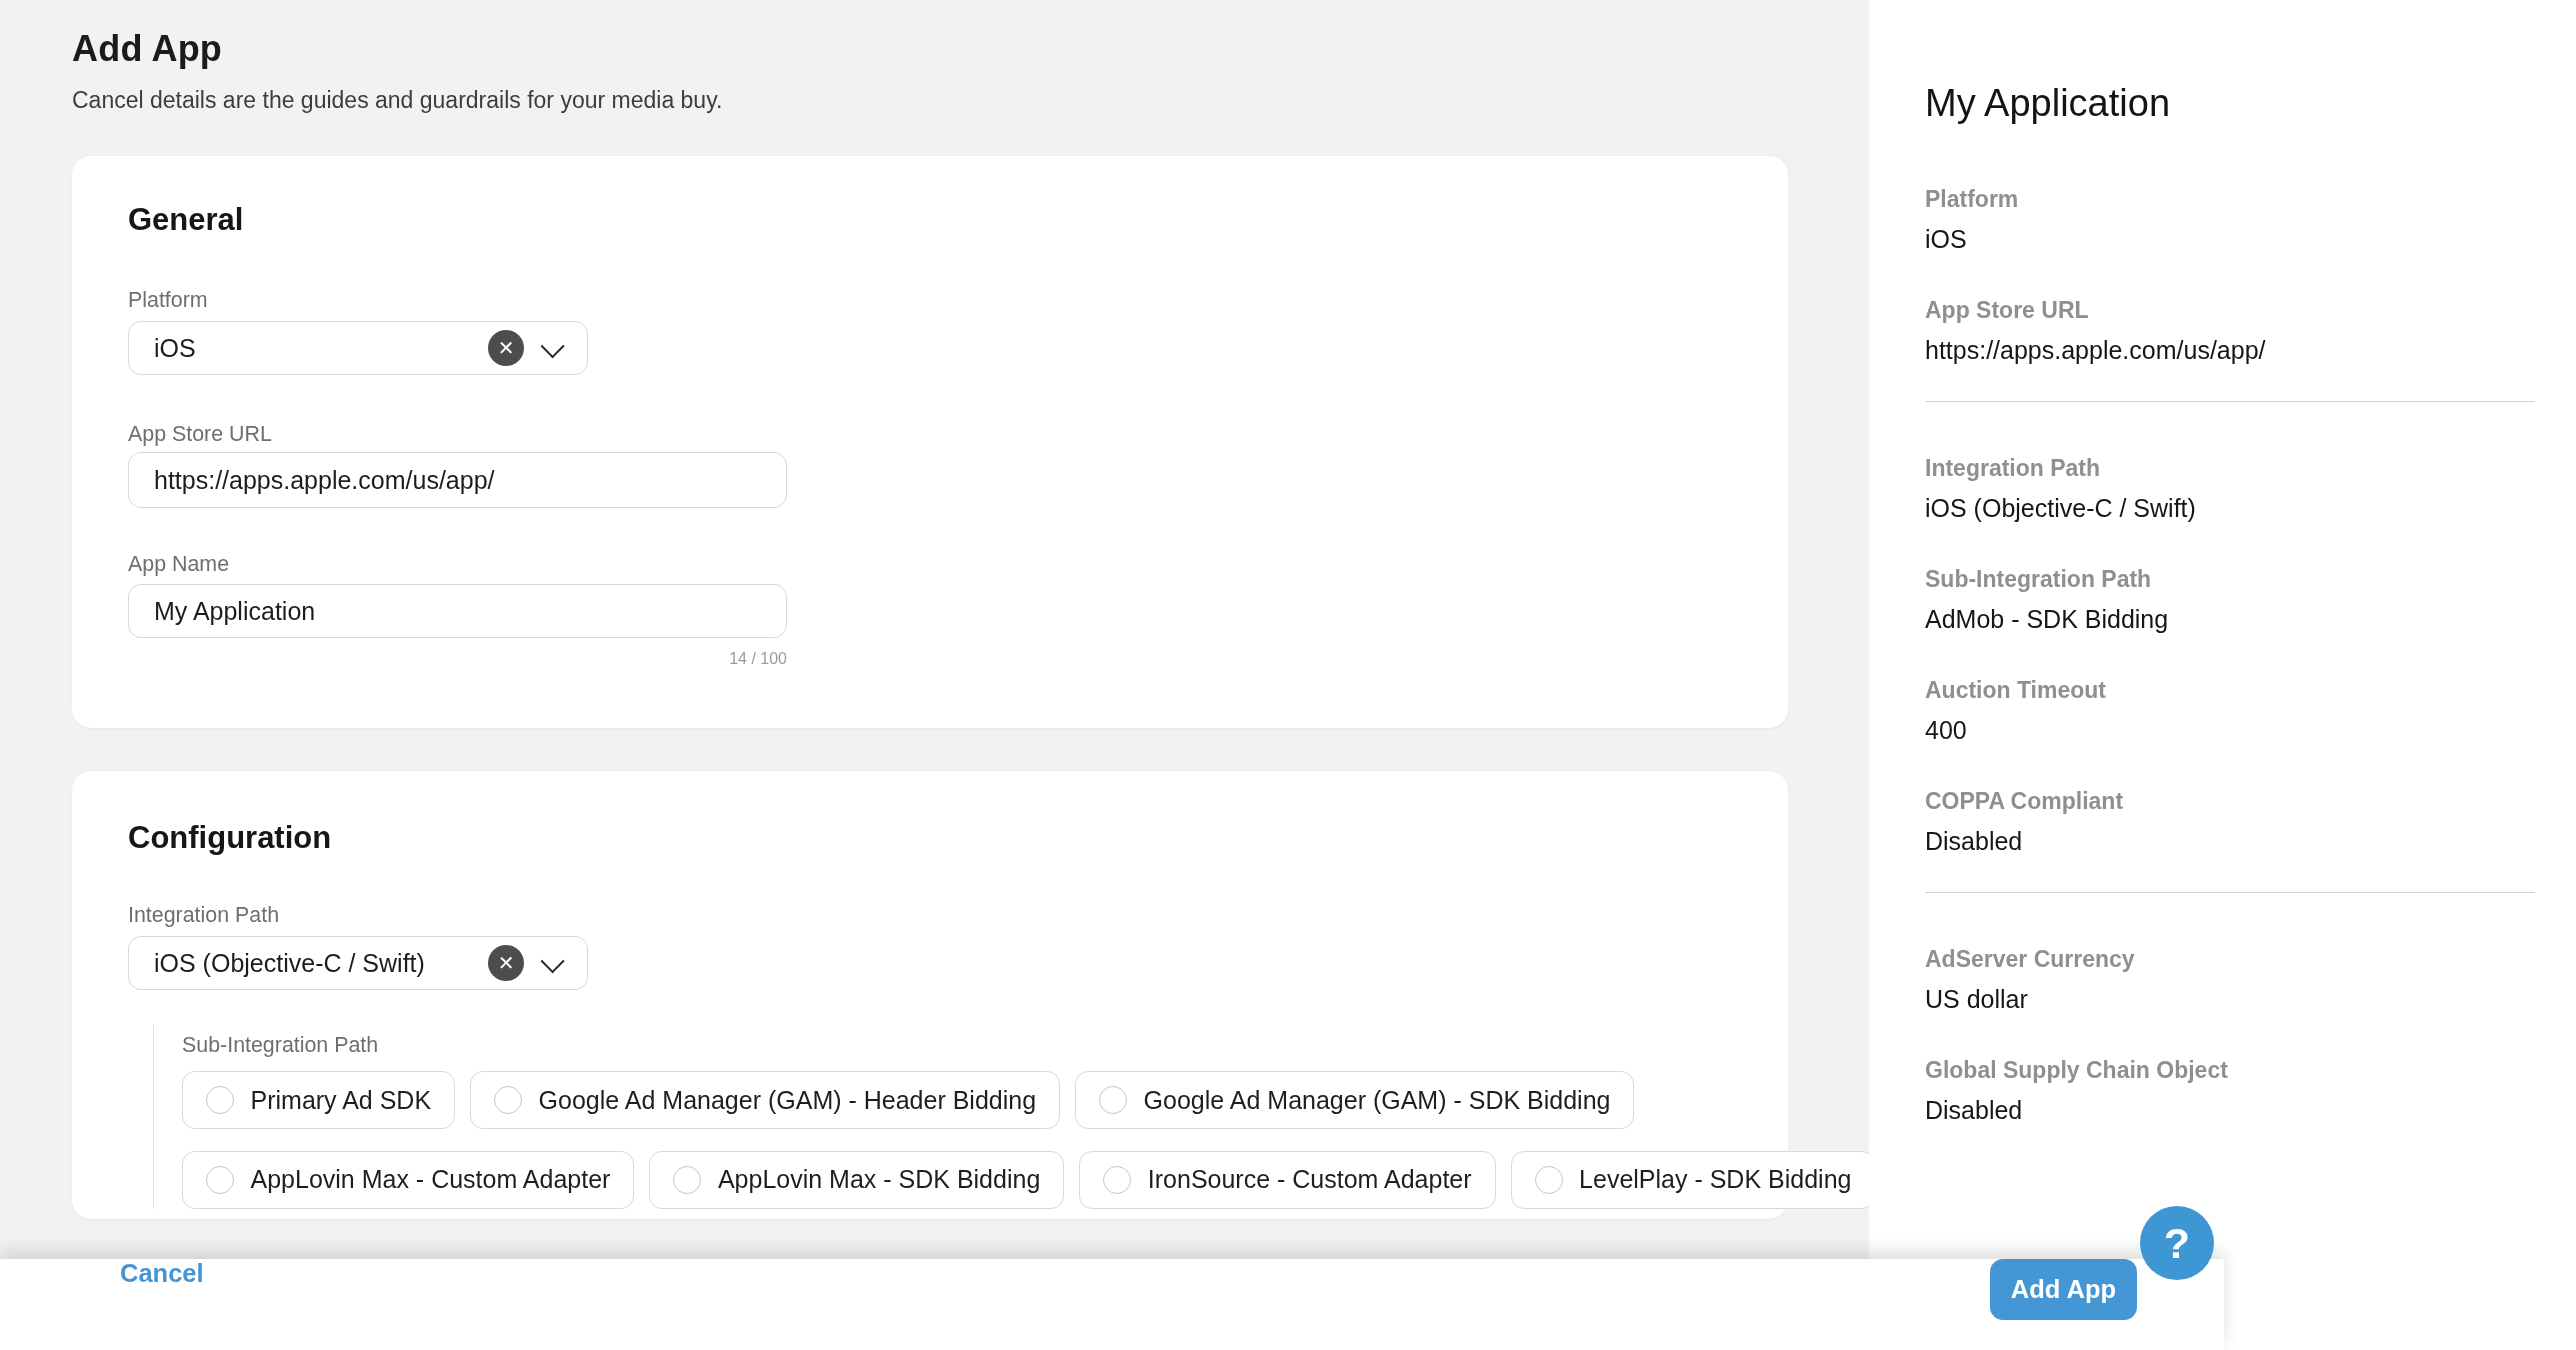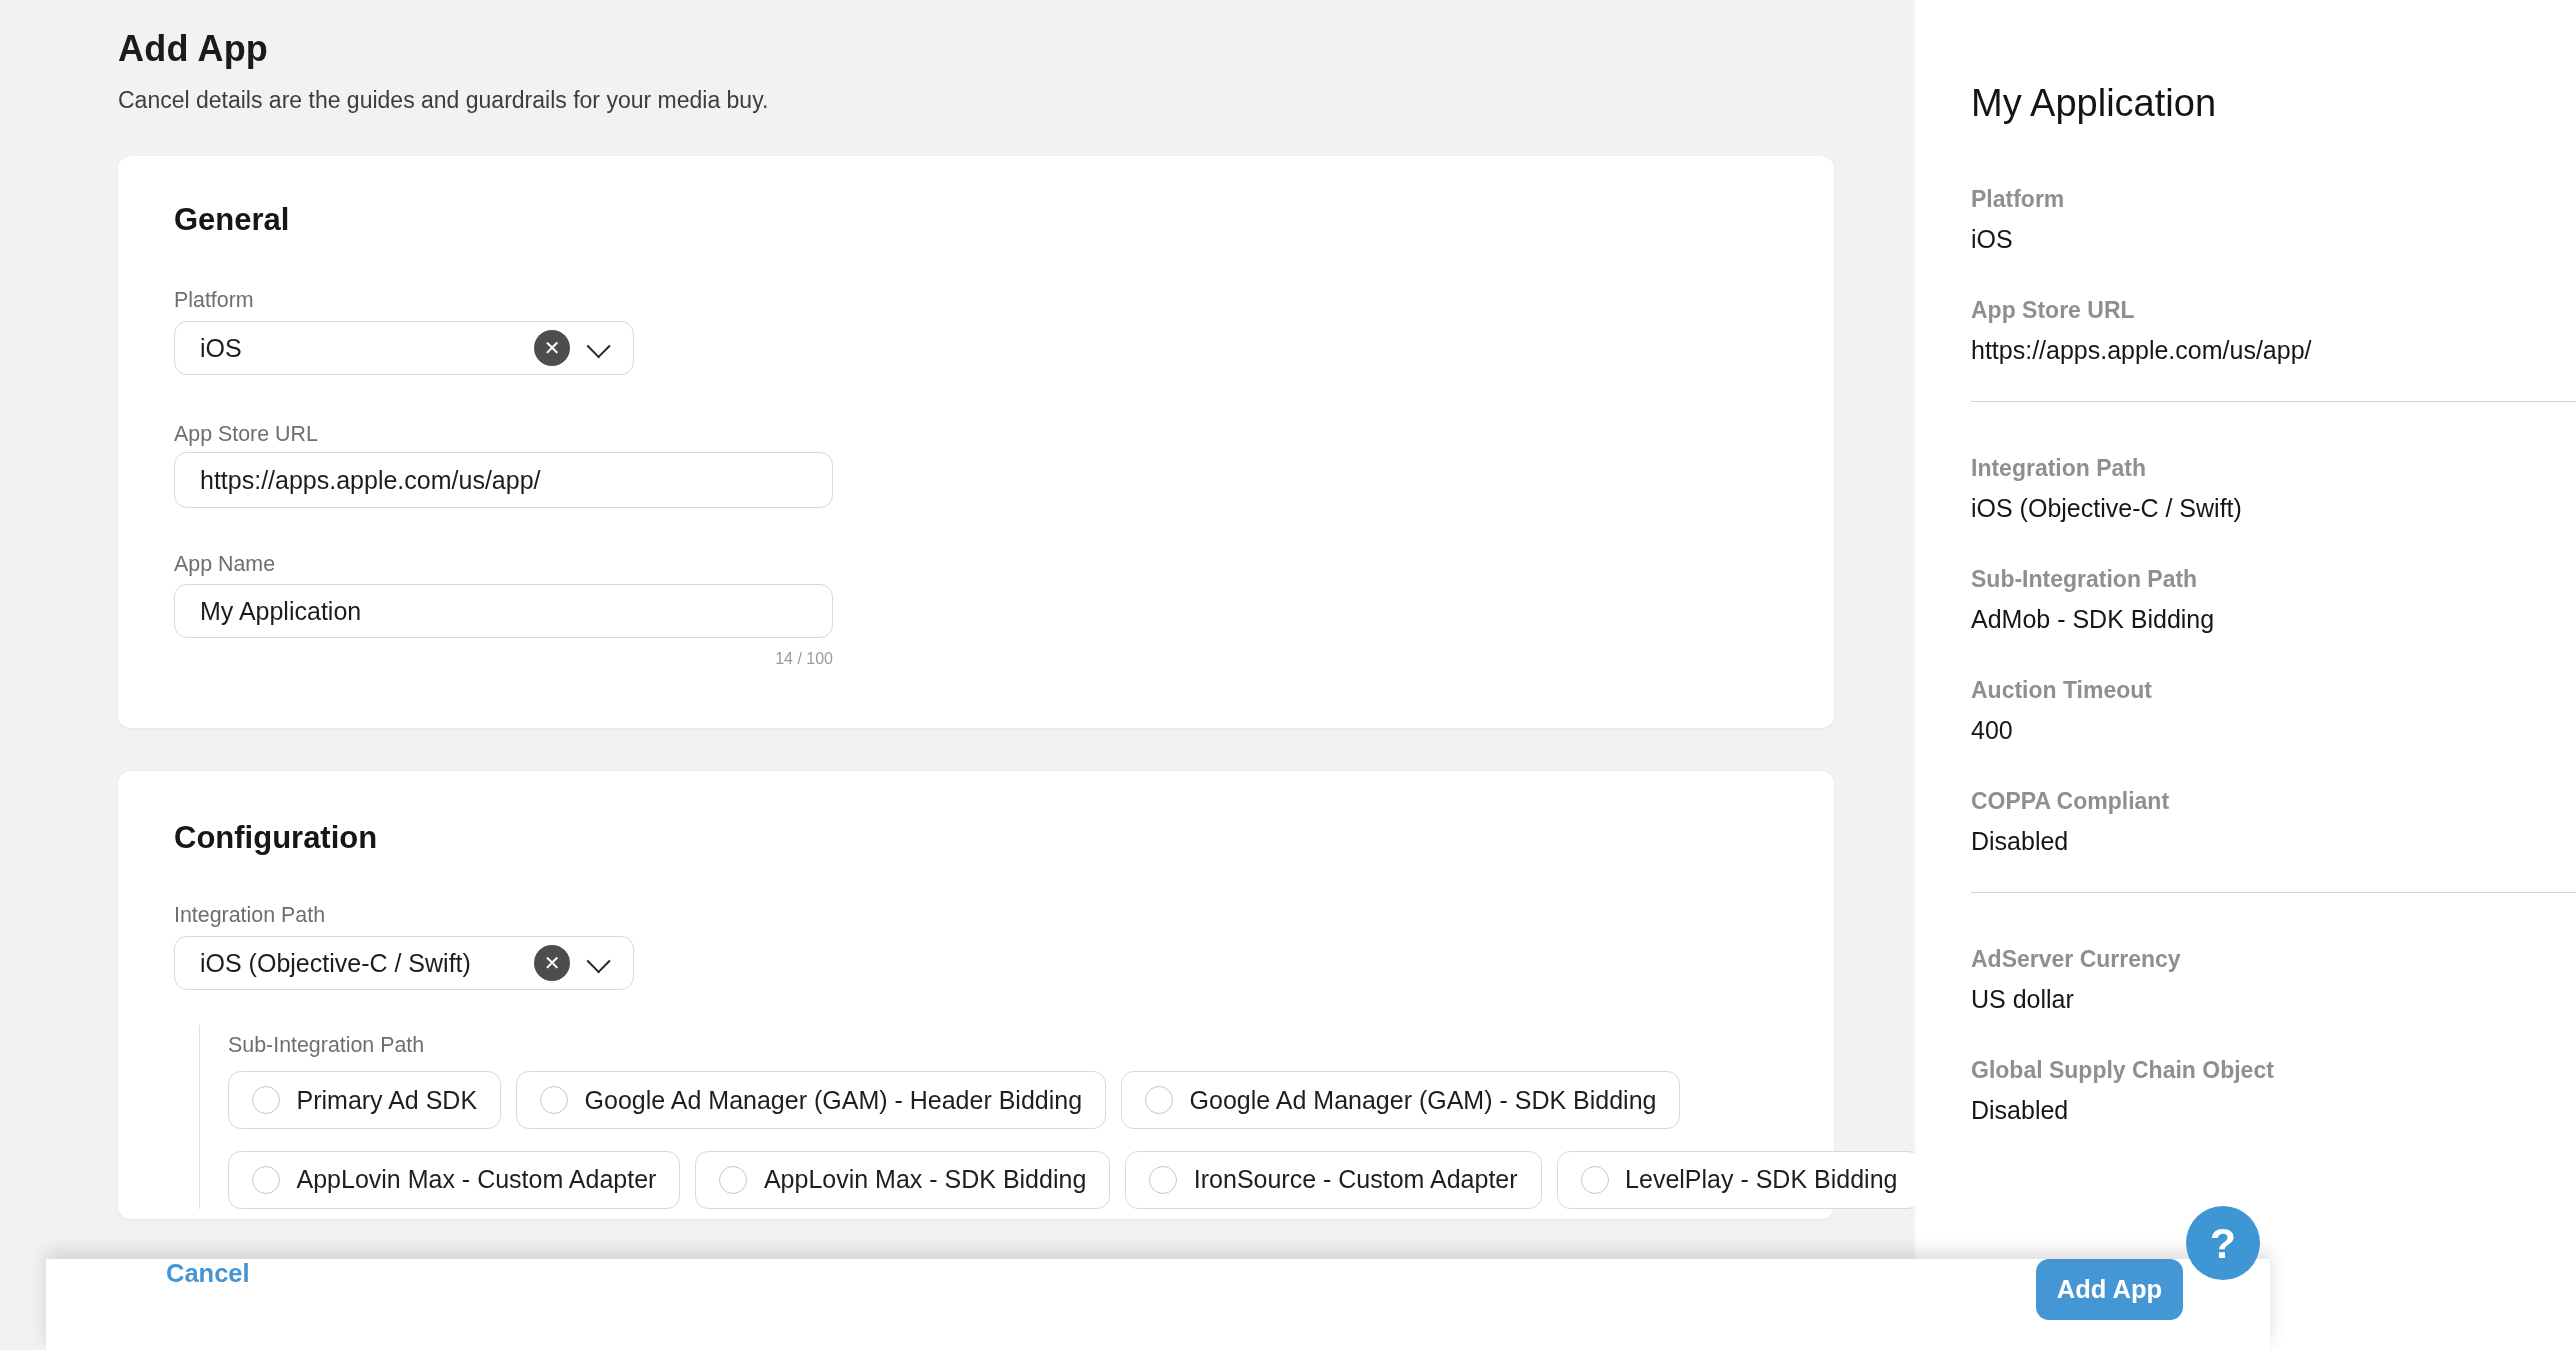--- a/index.html
+++ b/index.html
@@ -1,25 +1,25 @@
 <!DOCTYPE html>
 <html style="font-size:13px"><head>
 <meta charset="utf-8">
 <style>
   * { margin:0; padding:0; box-sizing:border-box; }
   html,body { width:2576px; height:1351px; overflow:hidden;
     font-family:"Liberation Sans","DejaVu Sans",sans-serif; background:#f2f2f3; }
-  .stage { position:relative; width:2224px; height:1351px;margin-left:46px; }
+  .stage { position:relative; width:2224px; height:1351px; }
 
   
   .main { position:absolute; left:0; top:0; width:1869px; height:1351px; background:#f2f2f3; }
   .page-title { position:absolute; left:72px; top:28px; font-size:36px; font-weight:700; color:#1b1b1b; letter-spacing:0.2px; }
   .page-subtitle { position:absolute; left:72px; top:87px; font-size:23px; color:#3d3d3d; }
 
-  .card { position:absolute; left:72px; width:1716px; background:#fff; border-radius:13px;
+  .card { position:absolute; left:72px; width:1716px; background:#fff; border-radius:19px;
     box-shadow:0 0.8px 2.5px rgba(0,0,0,.05); padding:0 56px; }
   .card-general { top:156px; height:572px; }
   .card-config  { top:771px; height:448px; }
   .card h2 { font-size:31px; font-weight:700; color:#161616; }
   .card-general h2 { margin-top:46px; }
   .card-config  h2 { margin-top:49px; }
 
   .field-label { font-size:21.4px; font-weight:500; color:#6e6e6e; line-height:28px; }
   .lbl-platform { position:absolute; left:56px; top:130px; }
   .lbl-url      { position:absolute; left:56px; top:264px; }

